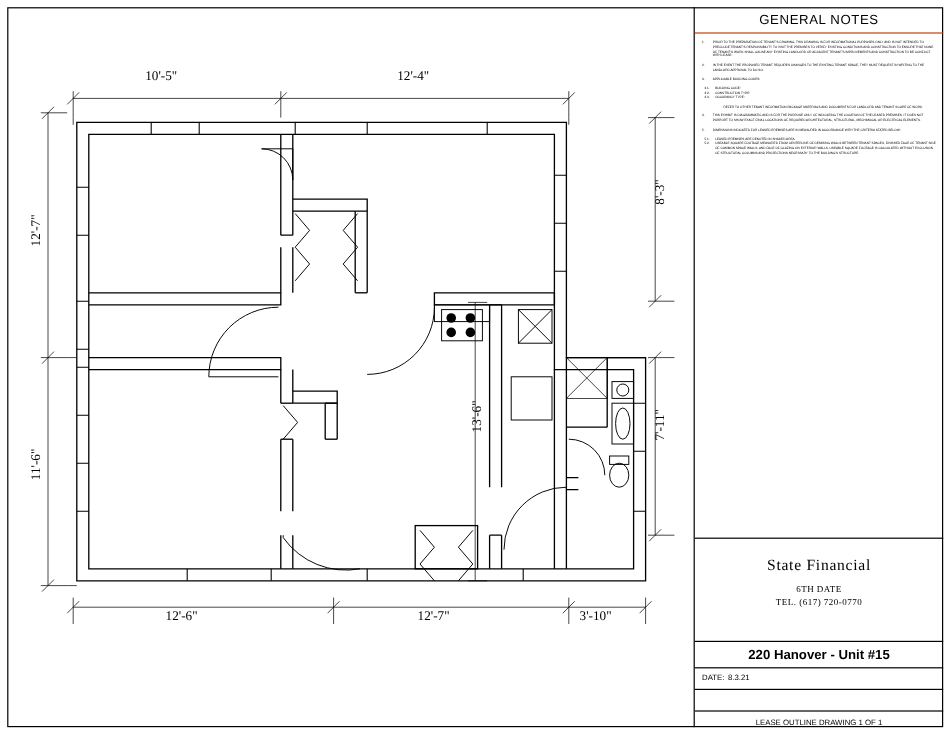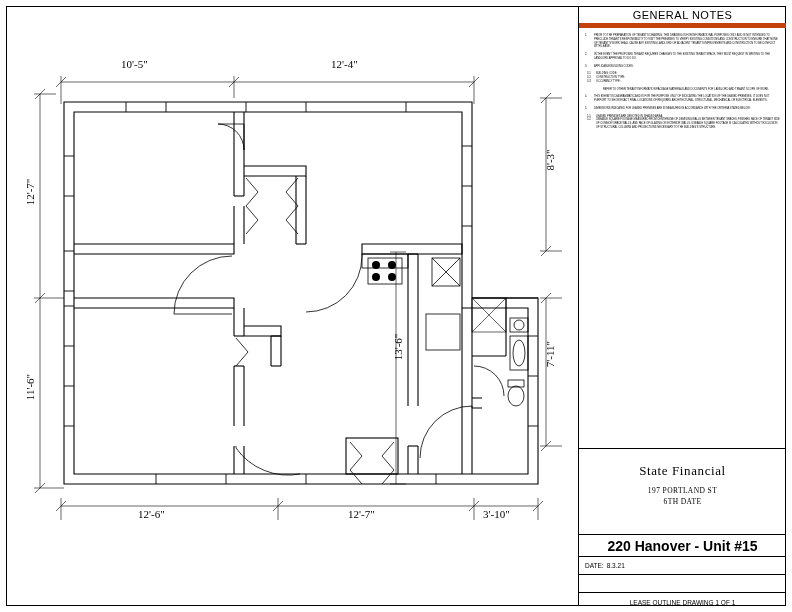--- a/index.html
+++ b/index.html
@@ -19,21 +19,21 @@
     position: absolute; left: 6px; top: 6px; width: 780px; height: 600px;
     border: 1px solid #000;
   }
   
   .titleblock {
     position: absolute; left: 578px; top: 6px; width: 208px; height: 600px;
     border-left: 1px solid #000;
   }
   .tb-notes-head {
     position: absolute; left: 0; top: 0; width: 100%; height: 22px;
-    border-bottom: 5px solid #c2410c;
+    border-bottom: 1px solid #c2410c;
     display: flex; align-items: center; justify-content: center;
     font-size: 11px; letter-spacing: .5px; color: #000;
   }
   .tb-notes-body {
     position: absolute; left: 0; top: 22px; width: 100%; height: 420px;
     padding: 6px 6px 0 6px;
   }
   .note {
     display: flex; font-size: 2.6px; line-height: 1.45; color: #000;
     margin-bottom: 4px;
@@ -60,21 +60,21 @@
     font-size: 13px; letter-spacing: .6px; color: #000; margin-bottom: 6px;
   }
   .co-addr {
     font-family: "Liberation Serif", serif;
     font-size: 7.5px; line-height: 1.5; color: #000; letter-spacing: .4px;
   }
   .tb-project {
     position: absolute; left: 0; top: 528px; width: 100%; height: 22px;
     border-top: 1px solid #000;
     display: flex; align-items: center; justify-content: center;
-    font-size: 14px; font-weight: bold; color: #000;
+    font-size: 11px; font-weight: bold; color: #000;
   }
   .tb-date {
     position: absolute; left: 0; top: 550px; width: 100%; height: 18px;
     border-top: 1px solid #000;
     display: flex; align-items: center; padding-left: 6px;
     font-size: 6.5px; color: #000;
   }
   .tb-date .lbl { margin-right: 3px; }
   .tb-blank {
     position: absolute; left: 0; top: 568px; width: 100%; height: 18px;
@@ -374,22 +374,22 @@
       </div>
       <div class="subnote">
         <div class="subnote-num">5.2.</div>
         <div class="subnote-txt">Useable square footage measured from centerline of demising walls between tenant spaces, finished face of tenant side of common space walls, and face of glazing on exterior walls.  Useable square footage is calculated without exclusion of structural columns and projections necessary to the building's structure.</div>
       </div>
     </div>
 
     <div class="tb-company">
       <div class="co-name">State Financial</div>
       <div class="co-addr">
-        <div>197 PORTLAND ST</div>
         <div>6TH DATE</div>
+        <div>TEL. (617) 720-0770</div>
       </div>
     </div>
 
     <div class="tb-project">220 Hanover - Unit #15</div>
 
     <div class="tb-date">
       <span class="lbl">DATE:</span>
       <span>8.3.21</span>
     </div>
 

